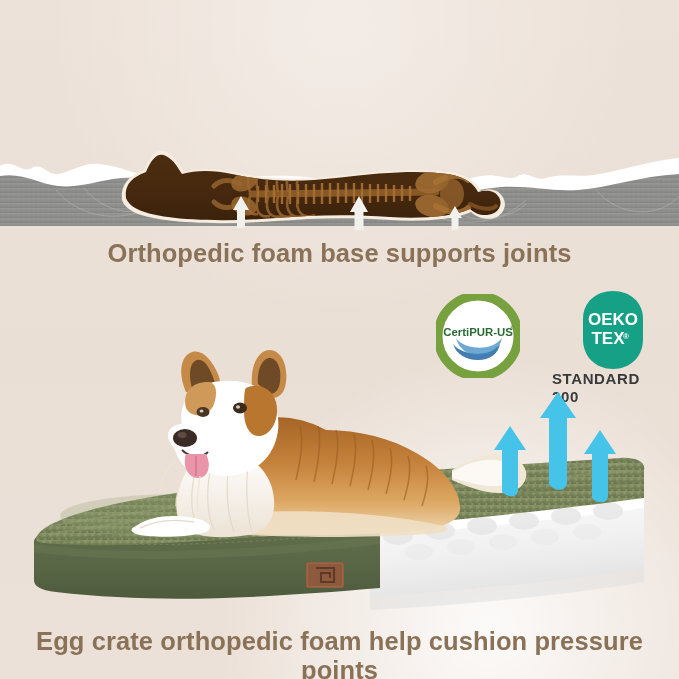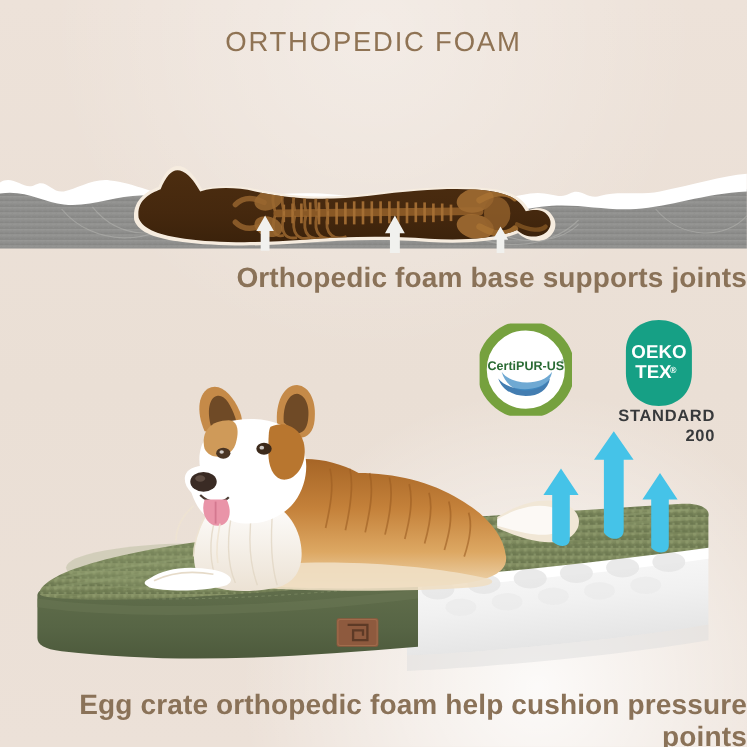--- a/index.html
+++ b/index.html
@@ -24,45 +24,44 @@
     font-size:25px;letter-spacing:1.6px;font-weight:400;
     color:#8f7354;
   }
 
   
   .diagram{position:absolute;left:0;top:78px;width:679px;height:152px;}
   .diagram svg{display:block;}
 
   
   .caption{
-    position:absolute;left:0;width:679px;text-align:right;
+    position:absolute;left:0;width:679px;text-align:center;
     font-size:25.5px;font-weight:700;color:#8a7258;letter-spacing:.1px;
   }
   .caption.one{top:239px;}
   .caption.two{top:627px;}
 
   
   .badge-certipur{position:absolute;left:436px;top:294px;width:84px;height:84px;}
-  .badge-oeko{position:absolute;left:561px;top:289px;width:76px;height:84px;}
+  .badge-oeko{position:absolute;left:575px;top:289px;width:76px;height:84px;}
   .oeko-standard{
-    position:absolute;left:528px;top:370px;width:122px;text-align:right;
+    position:absolute;left:552px;top:370px;width:122px;text-align:left;
     font-size:15px;font-weight:700;color:#37393b;letter-spacing:.6px;line-height:1.22;
   }
   .oeko-standard .num{display:block;font-size:15px;}
 
   
   .scene{position:absolute;left:0;top:330px;width:679px;height:300px;}
   .scene svg{display:block;}
 </style>
 </head>
 <body>
 
 <div id="page">
 
-  <div class="headline">ORTHOPEDIC FOAM</div>
 
   <div class="diagram">
     <svg width="679" height="152" viewBox="0 0 679 152">
       <defs>
         <linearGradient id="foamG" x1="0" y1="0" x2="0" y2="1">
           <stop offset="0%" stop-color="#999997"></stop>
           <stop offset="100%" stop-color="#848482"></stop>
         </linearGradient>
         <pattern id="foamTex" width="5" height="5" patternUnits="userSpaceOnUse">
           <rect width="5" height="5" fill="url(#foamG)"></rect>

